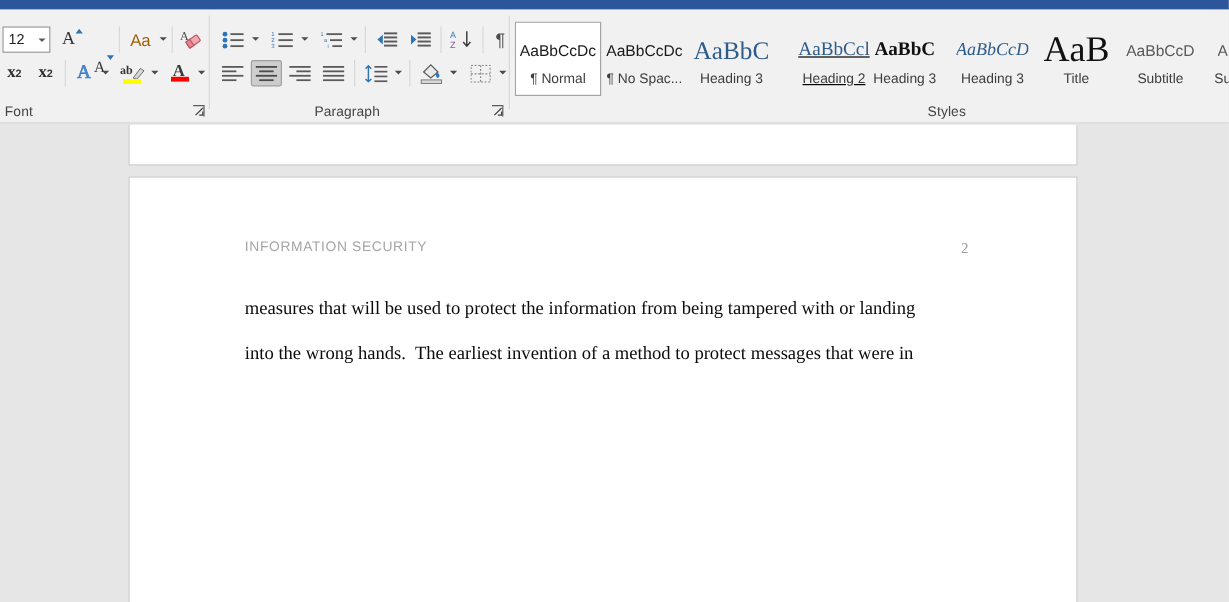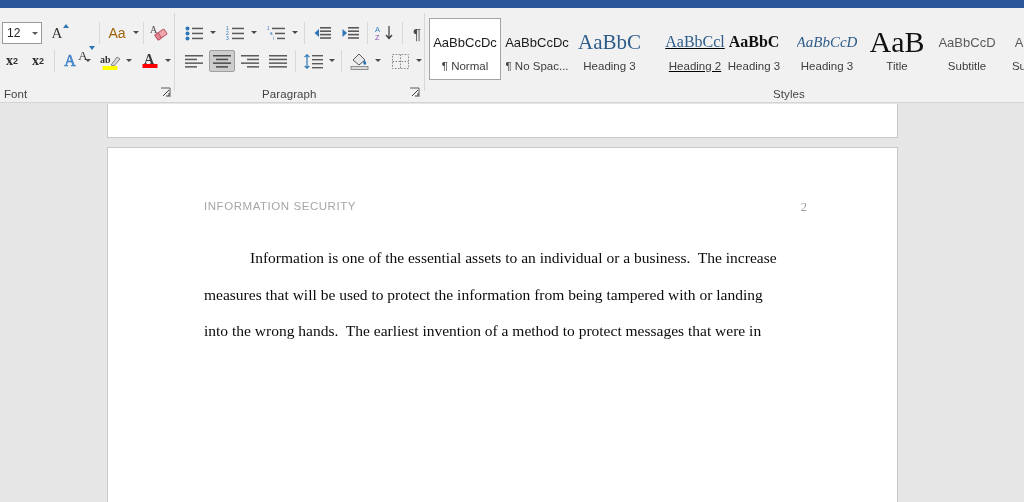--- a/index.html
+++ b/index.html
@@ -439,20 +439,19 @@
 
     <div class="page page-prev"></div>
 
     <div class="page page-main">
 
       <div class="hdr">INFORMATION SECURITY</div>
       <div class="pgnum">2</div>
 
       <div class="doc-body">
         <div class="para">
-            <div style="white-space: pre;"><span class="indent"></span><span>Information is one of the essential assets to an individual or a business.  The increase</span></div>
             <div style="white-space: pre;"><span>measures that will be used to protect the information from being tampered with or landing</span></div>
             <div style="white-space: pre;"><span>into the wrong hands.  The earliest invention of a method to protect messages that were in</span></div>
           </div>
       </div>
     </div>
   </div>
 </div>
 
 </body></html>

